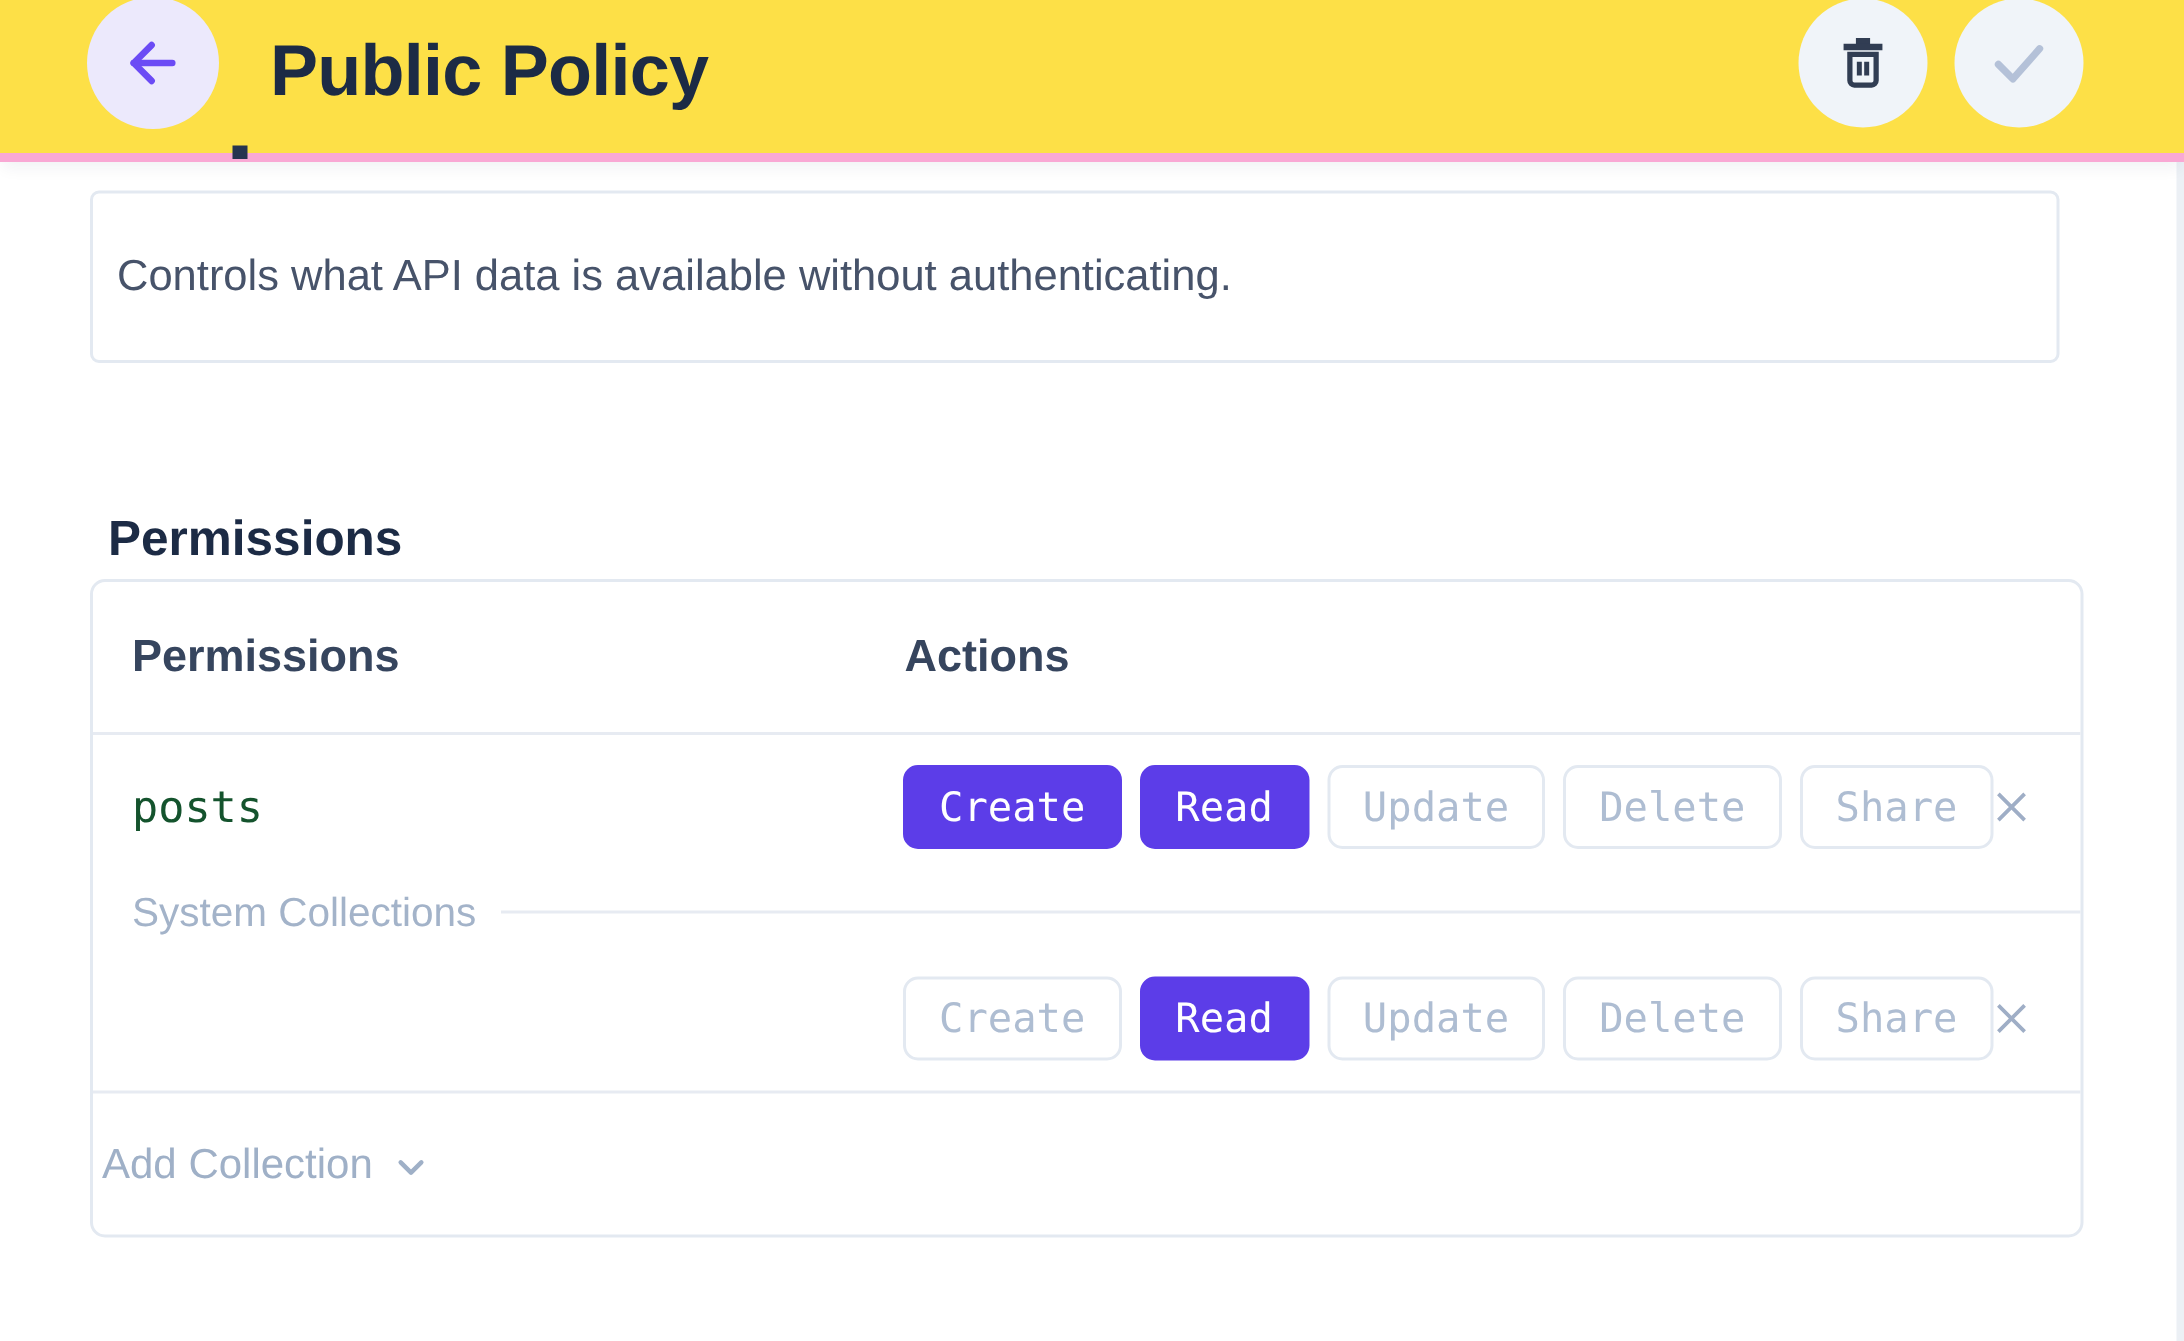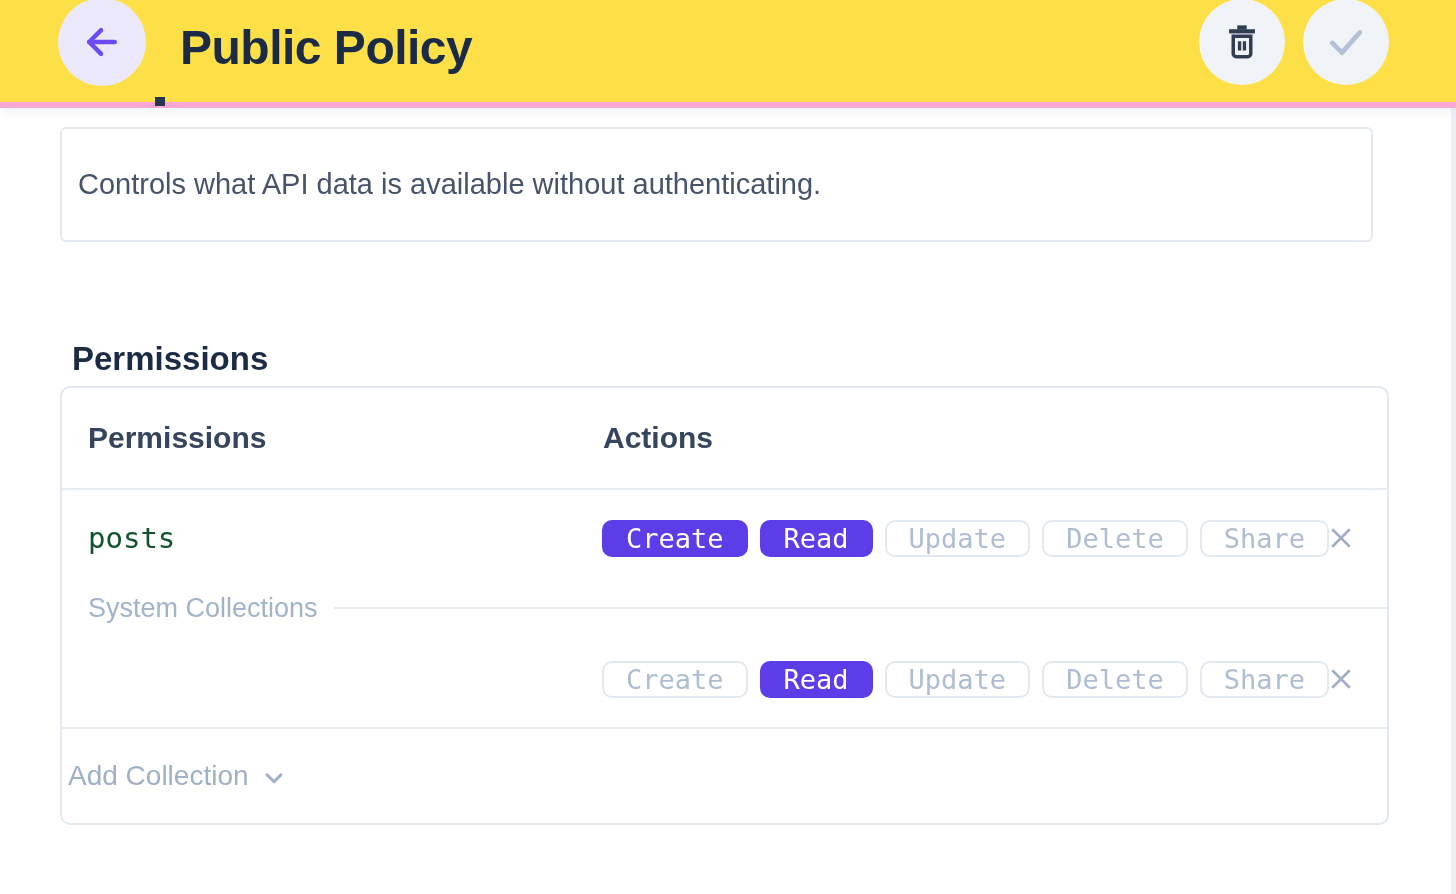--- a/index.html
+++ b/index.html
@@ -55,21 +55,21 @@
 
   .perm-row{position:absolute;left:0;right:0;display:flex;align-items:center;}
   .row-0{top:102px;height:96px;}
   .row-1{top:242px;height:98px;}
   .mono-name{
     position:absolute;left:26px;font-family:"DejaVu Sans Mono",monospace;
     font-size:29px;color:#14532d;
   }
   .actions{position:absolute;left:540px;display:flex;gap:12px;align-items:center;}
   .action-btn{
-    height:37px;padding:0 22px;border-radius:10px;cursor:pointer;
+    height:56px;padding:0 22px;border-radius:10px;cursor:pointer;
     font-family:"DejaVu Sans Mono",monospace;font-size:27px;
     background:#ffffff;border:2px solid #E3E9F1;color:#AEBDD2;
     display:flex;align-items:center;
   }
   .action-btn.on{background:#5C3DE8;border-color:#5C3DE8;color:#ffffff;}
   .remove-btn{
     position:absolute;right:29px;width:34px;height:34px;padding:0;
     background:none;border:none;cursor:pointer;display:flex;align-items:center;justify-content:center;
   }
 

